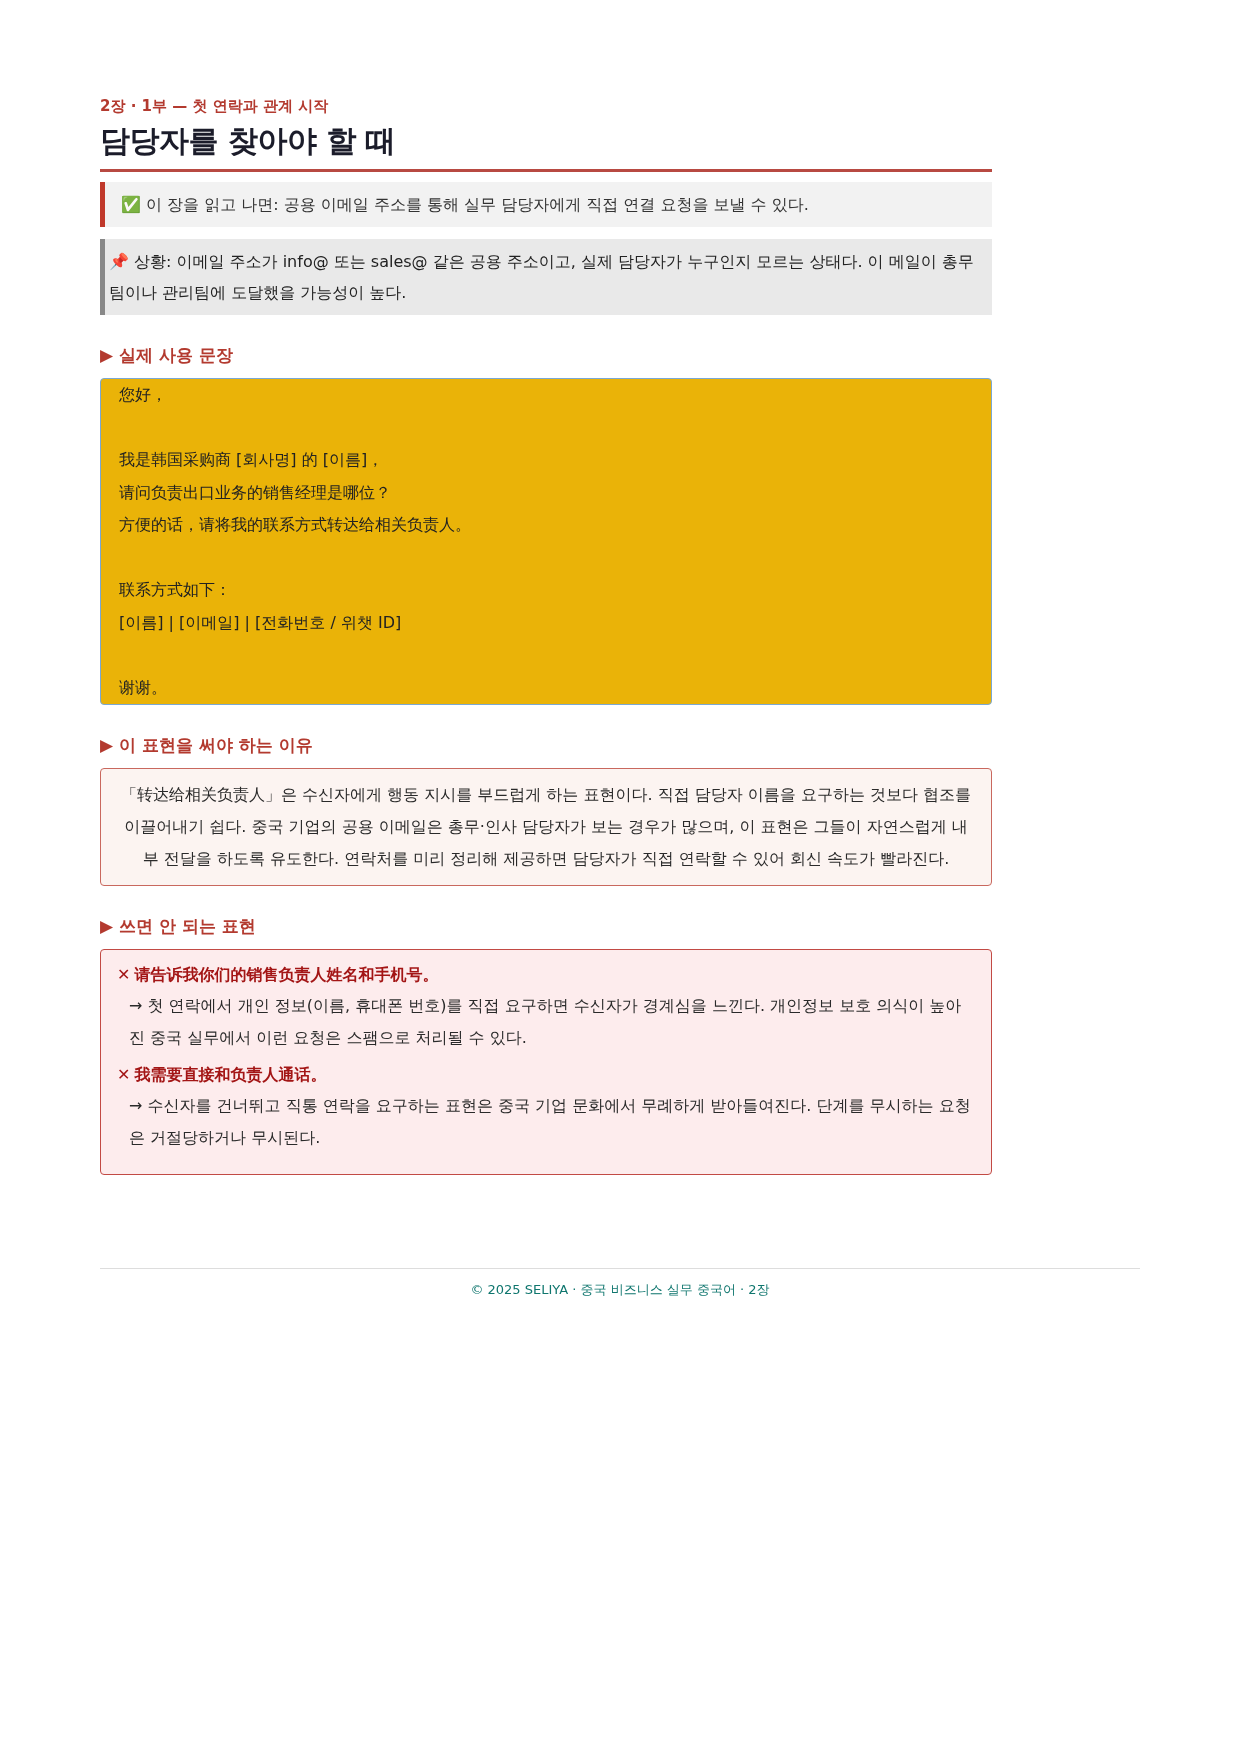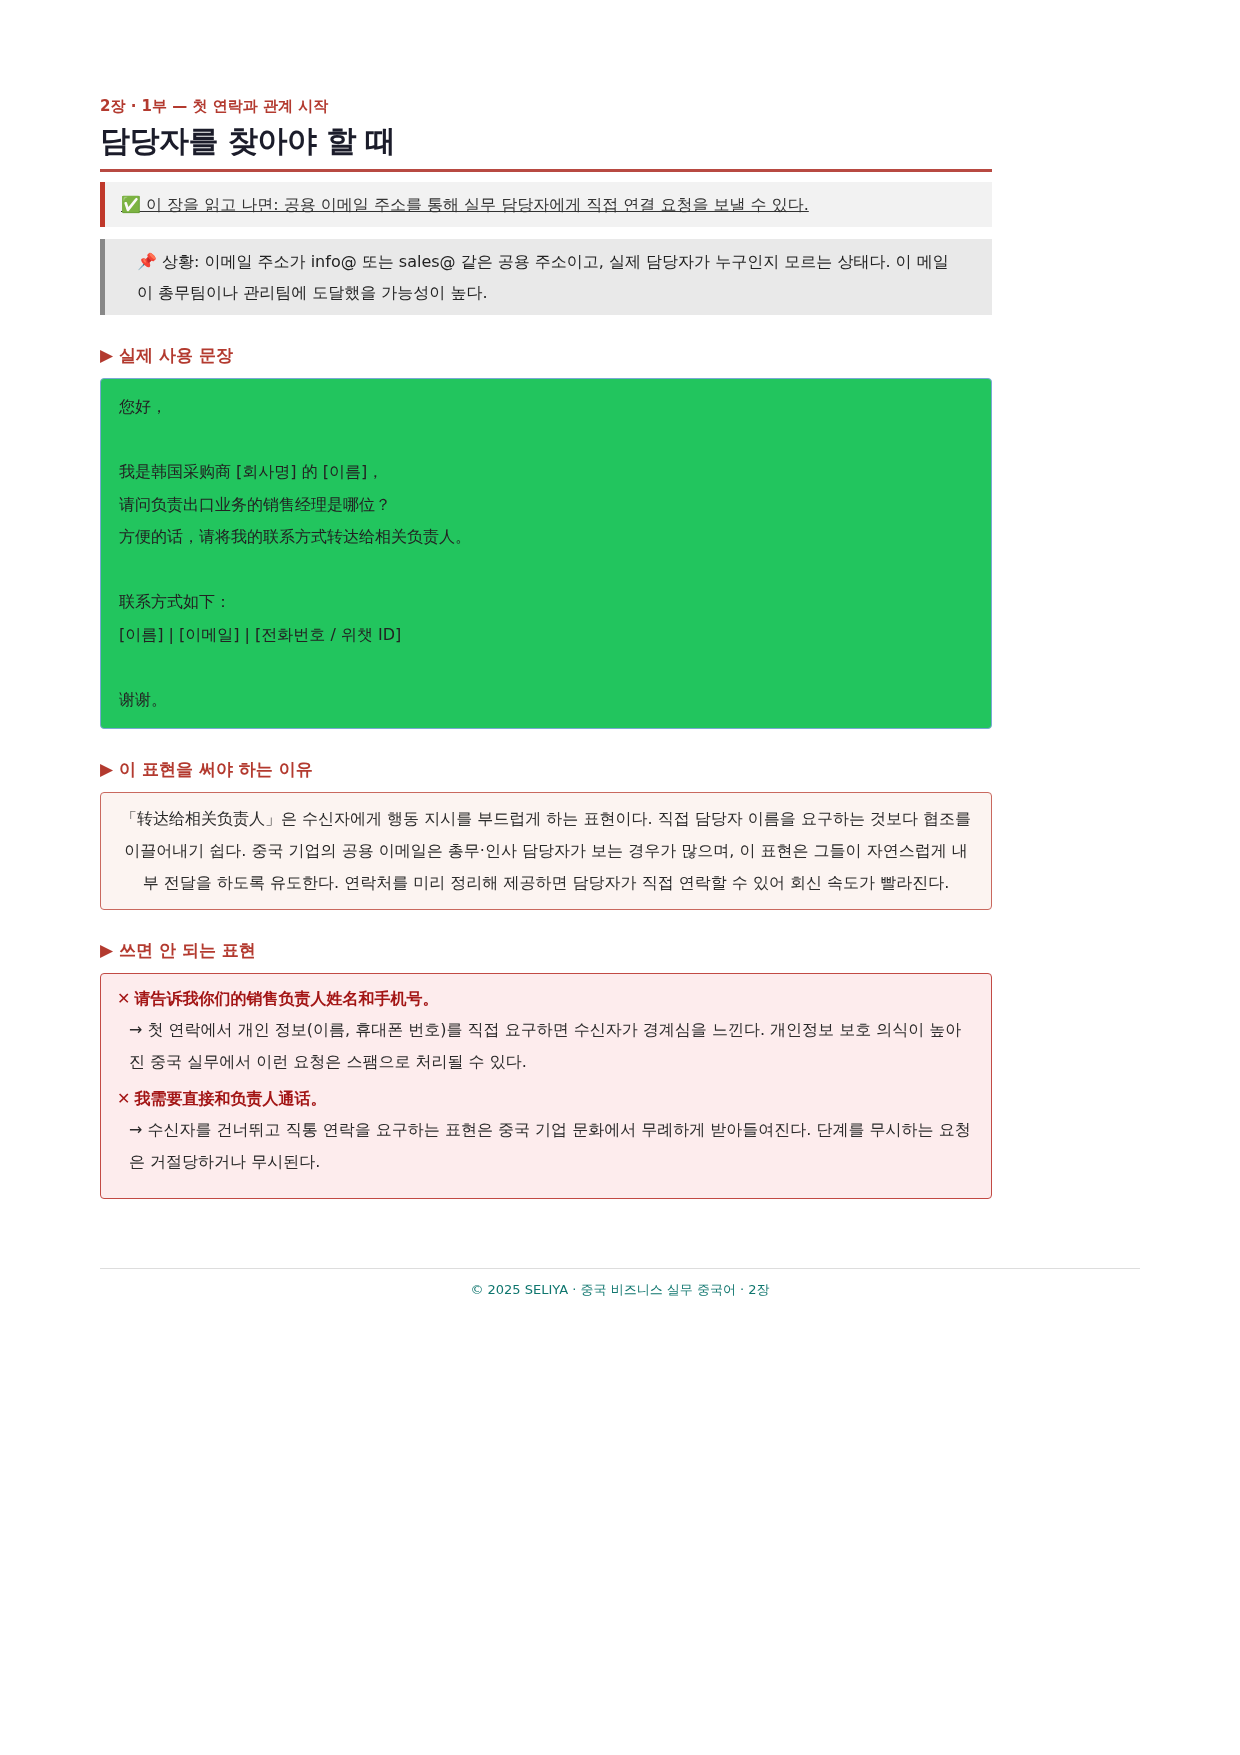--- a/index.html
+++ b/index.html
@@ -7,34 +7,34 @@
     width: 1240px; height: 1755px; position: relative;
     font-family: "DejaVu Sans", "Liberation Sans", sans-serif;
     color: #222;
   }
   .page { position: absolute; left: 100px; top: 95px; width: 892px; }
   .kicker { font-size: 15px; font-weight: bold; color: #b33a2f; margin: 0; height: 22px; line-height: 22px; }
   .title { font-size: 30px; font-weight: bold; color: #1b1c2a; margin: 4px 0 0 0; line-height: 40px; letter-spacing: -0.5px; }
   .rule { height: 3px; background: #b84a42; margin-top: 8px; }
   .goal {
     margin-top: 10px; background: #f2f2f2; border-left: 5px solid #c0392b;
-    padding: 0 16px; height: 45px; line-height: 45px; font-size: 16px; color: #333; text-decoration: underline;
+    padding: 0 16px; height: 45px; line-height: 45px; font-size: 16px; color: #333;
   }
   .situation {
     margin-top: 12px; background: #e9e9e9; border-left: 5px solid #888;
-    padding: 7px 32px; font-size: 16px; line-height: 31px; color: #222;
+    padding: 7px 4px; font-size: 16px; line-height: 31px; color: #222;
   }
   .sec-head {
     font-size: 17px; font-weight: bold; color: #b33a2f;
     margin-top: 28px; height: 24px; line-height: 24px;
   }
   .sec-head .tri { display: inline-block; margin-right: 6px; }
   .sample {
-    margin-top: 11px; background: #22c55e; border: 1.5px solid #7aa8d4; border-radius: 4px;
-    padding: 12px 18px; font-size: 16px; line-height: 32.5px; color: #222;
+    margin-top: 11px; background: #eab308; border: 1.5px solid #7aa8d4; border-radius: 4px;
+    padding: 0 18px; font-size: 16px; line-height: 32.5px; color: #222;
   }
   .sample .line { height: 32.5px; white-space: pre; }
   .reason {
     margin-top: 11px; background: #fcf4f1; border: 1.5px solid #c9685e; border-radius: 4px;
     padding: 10px 18px; font-size: 16px; line-height: 32px; color: #2a2a2a; text-align: center;
   }
   .dont {
     margin-top: 11px; background: #fdeced; border: 1.5px solid #c24a44; border-radius: 4px;
     padding: 10px 16px 14px 16px; font-size: 16px; color: #2a2a2a;
   }

